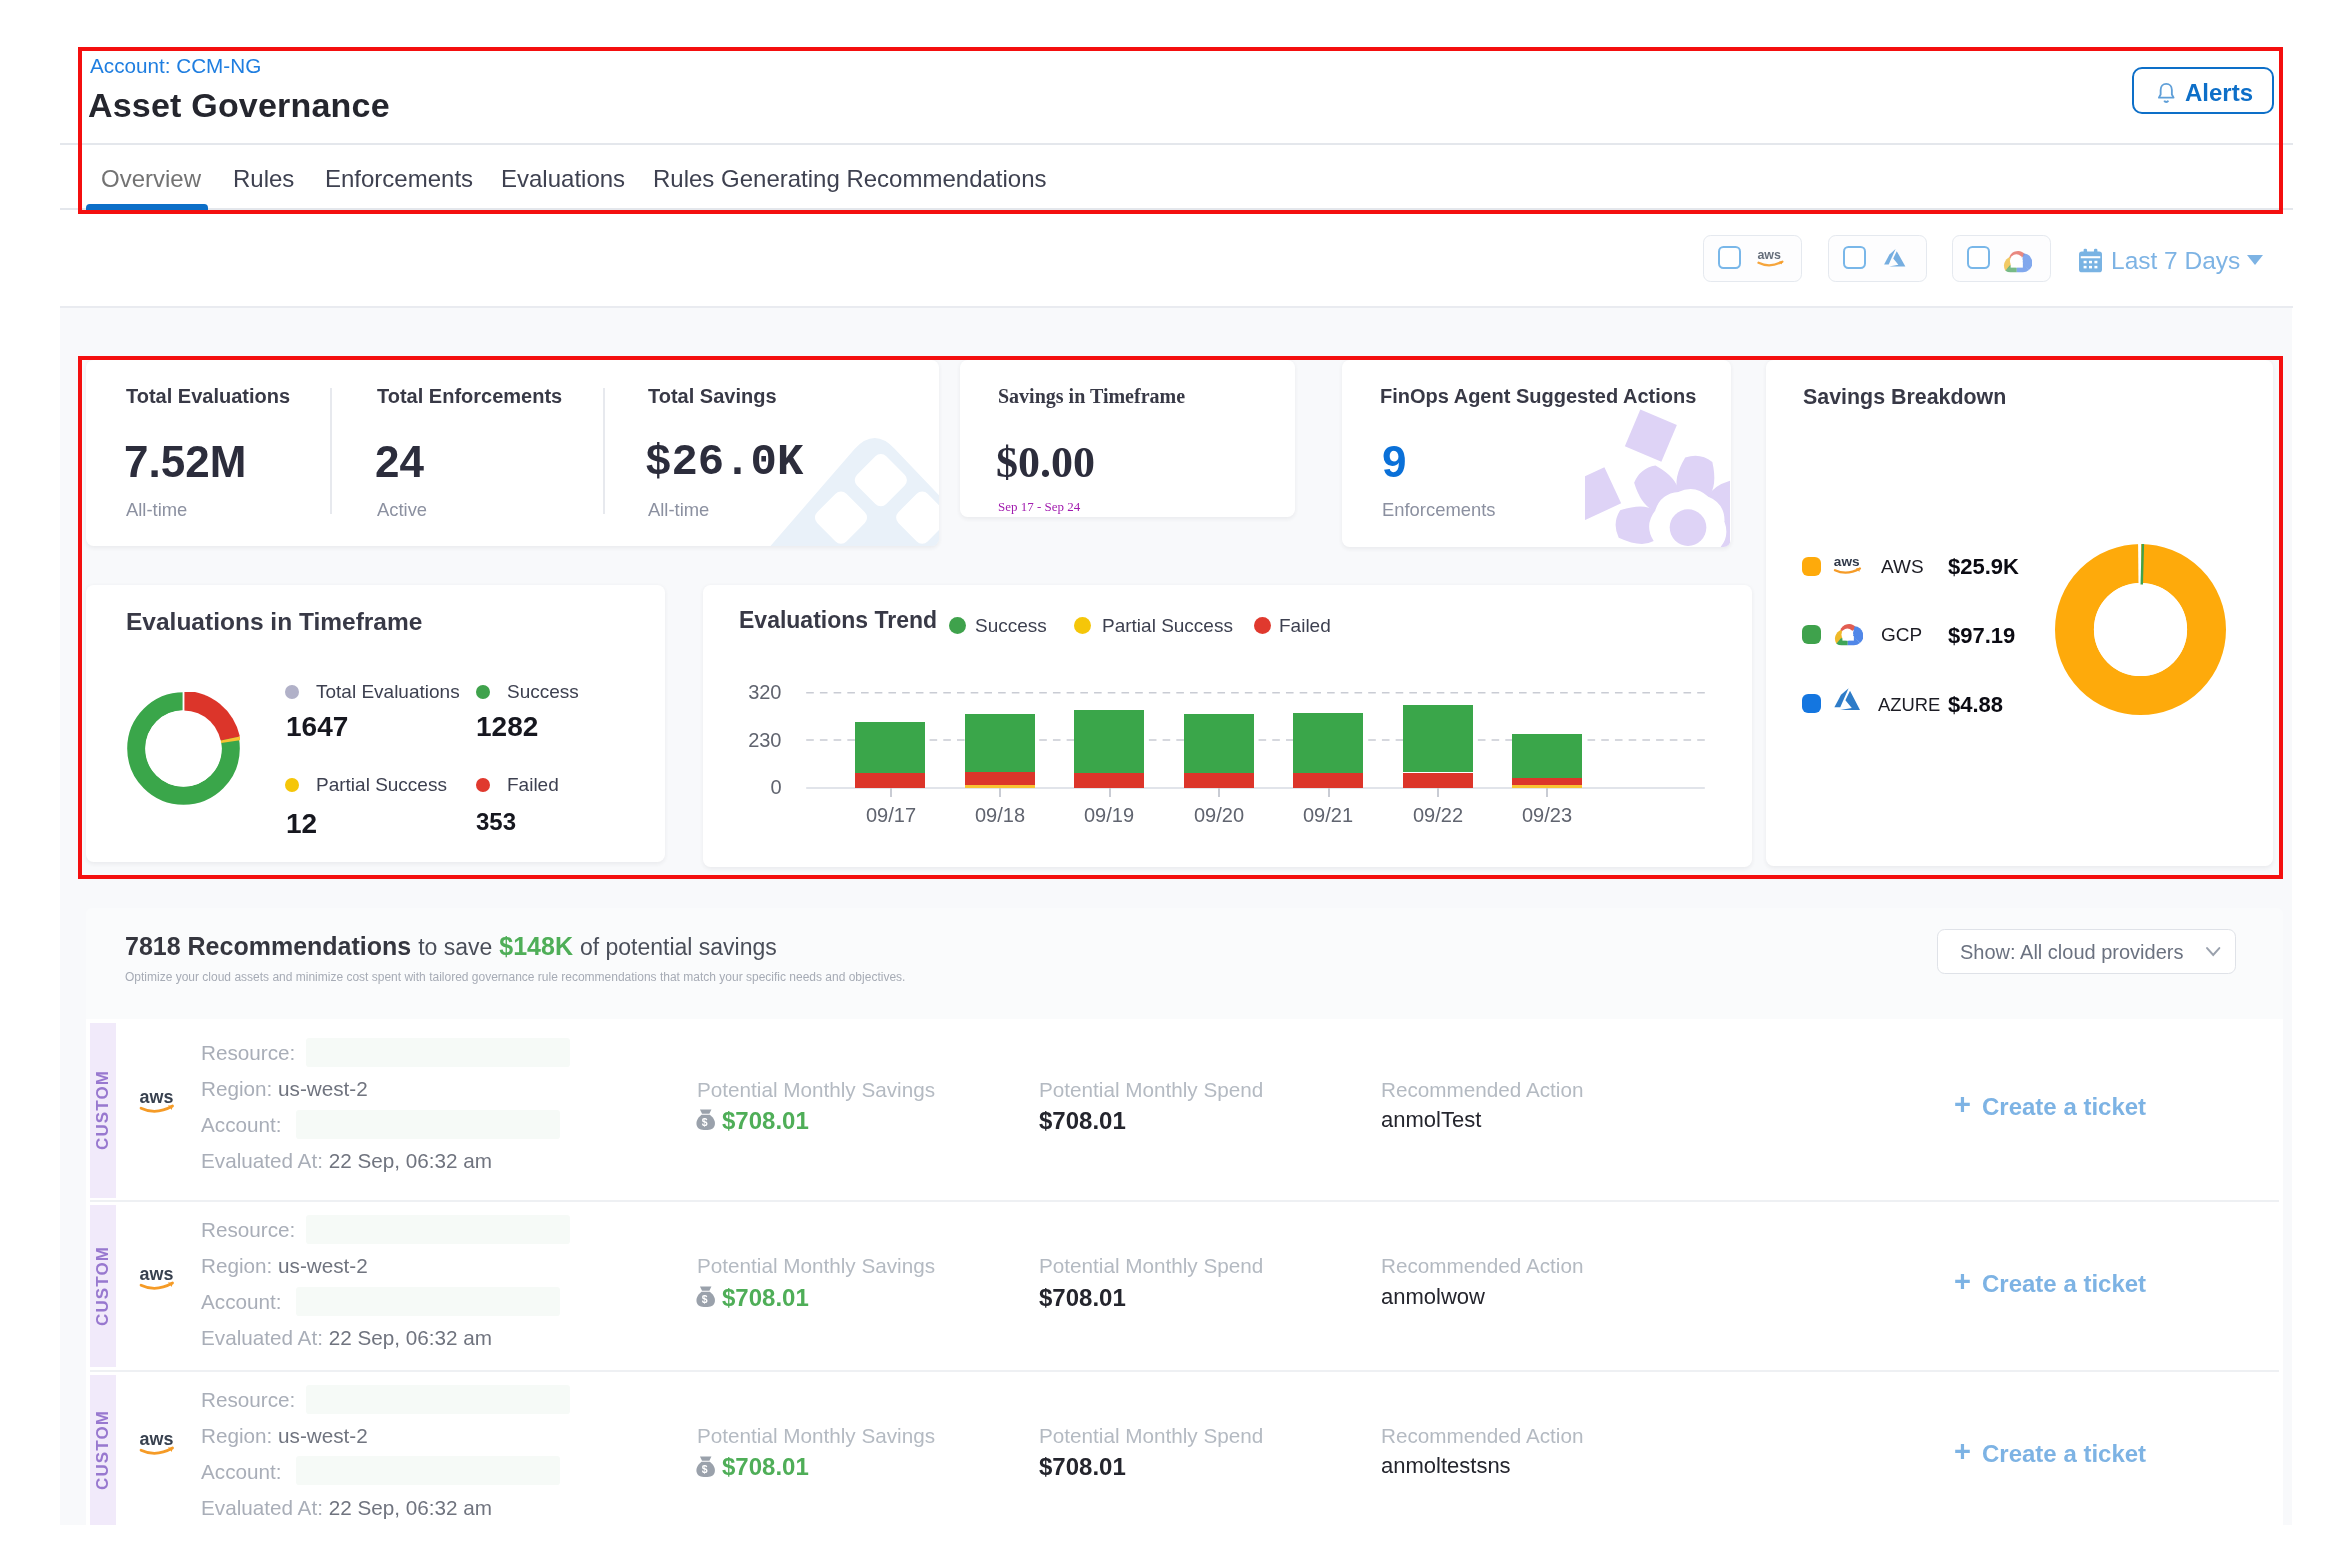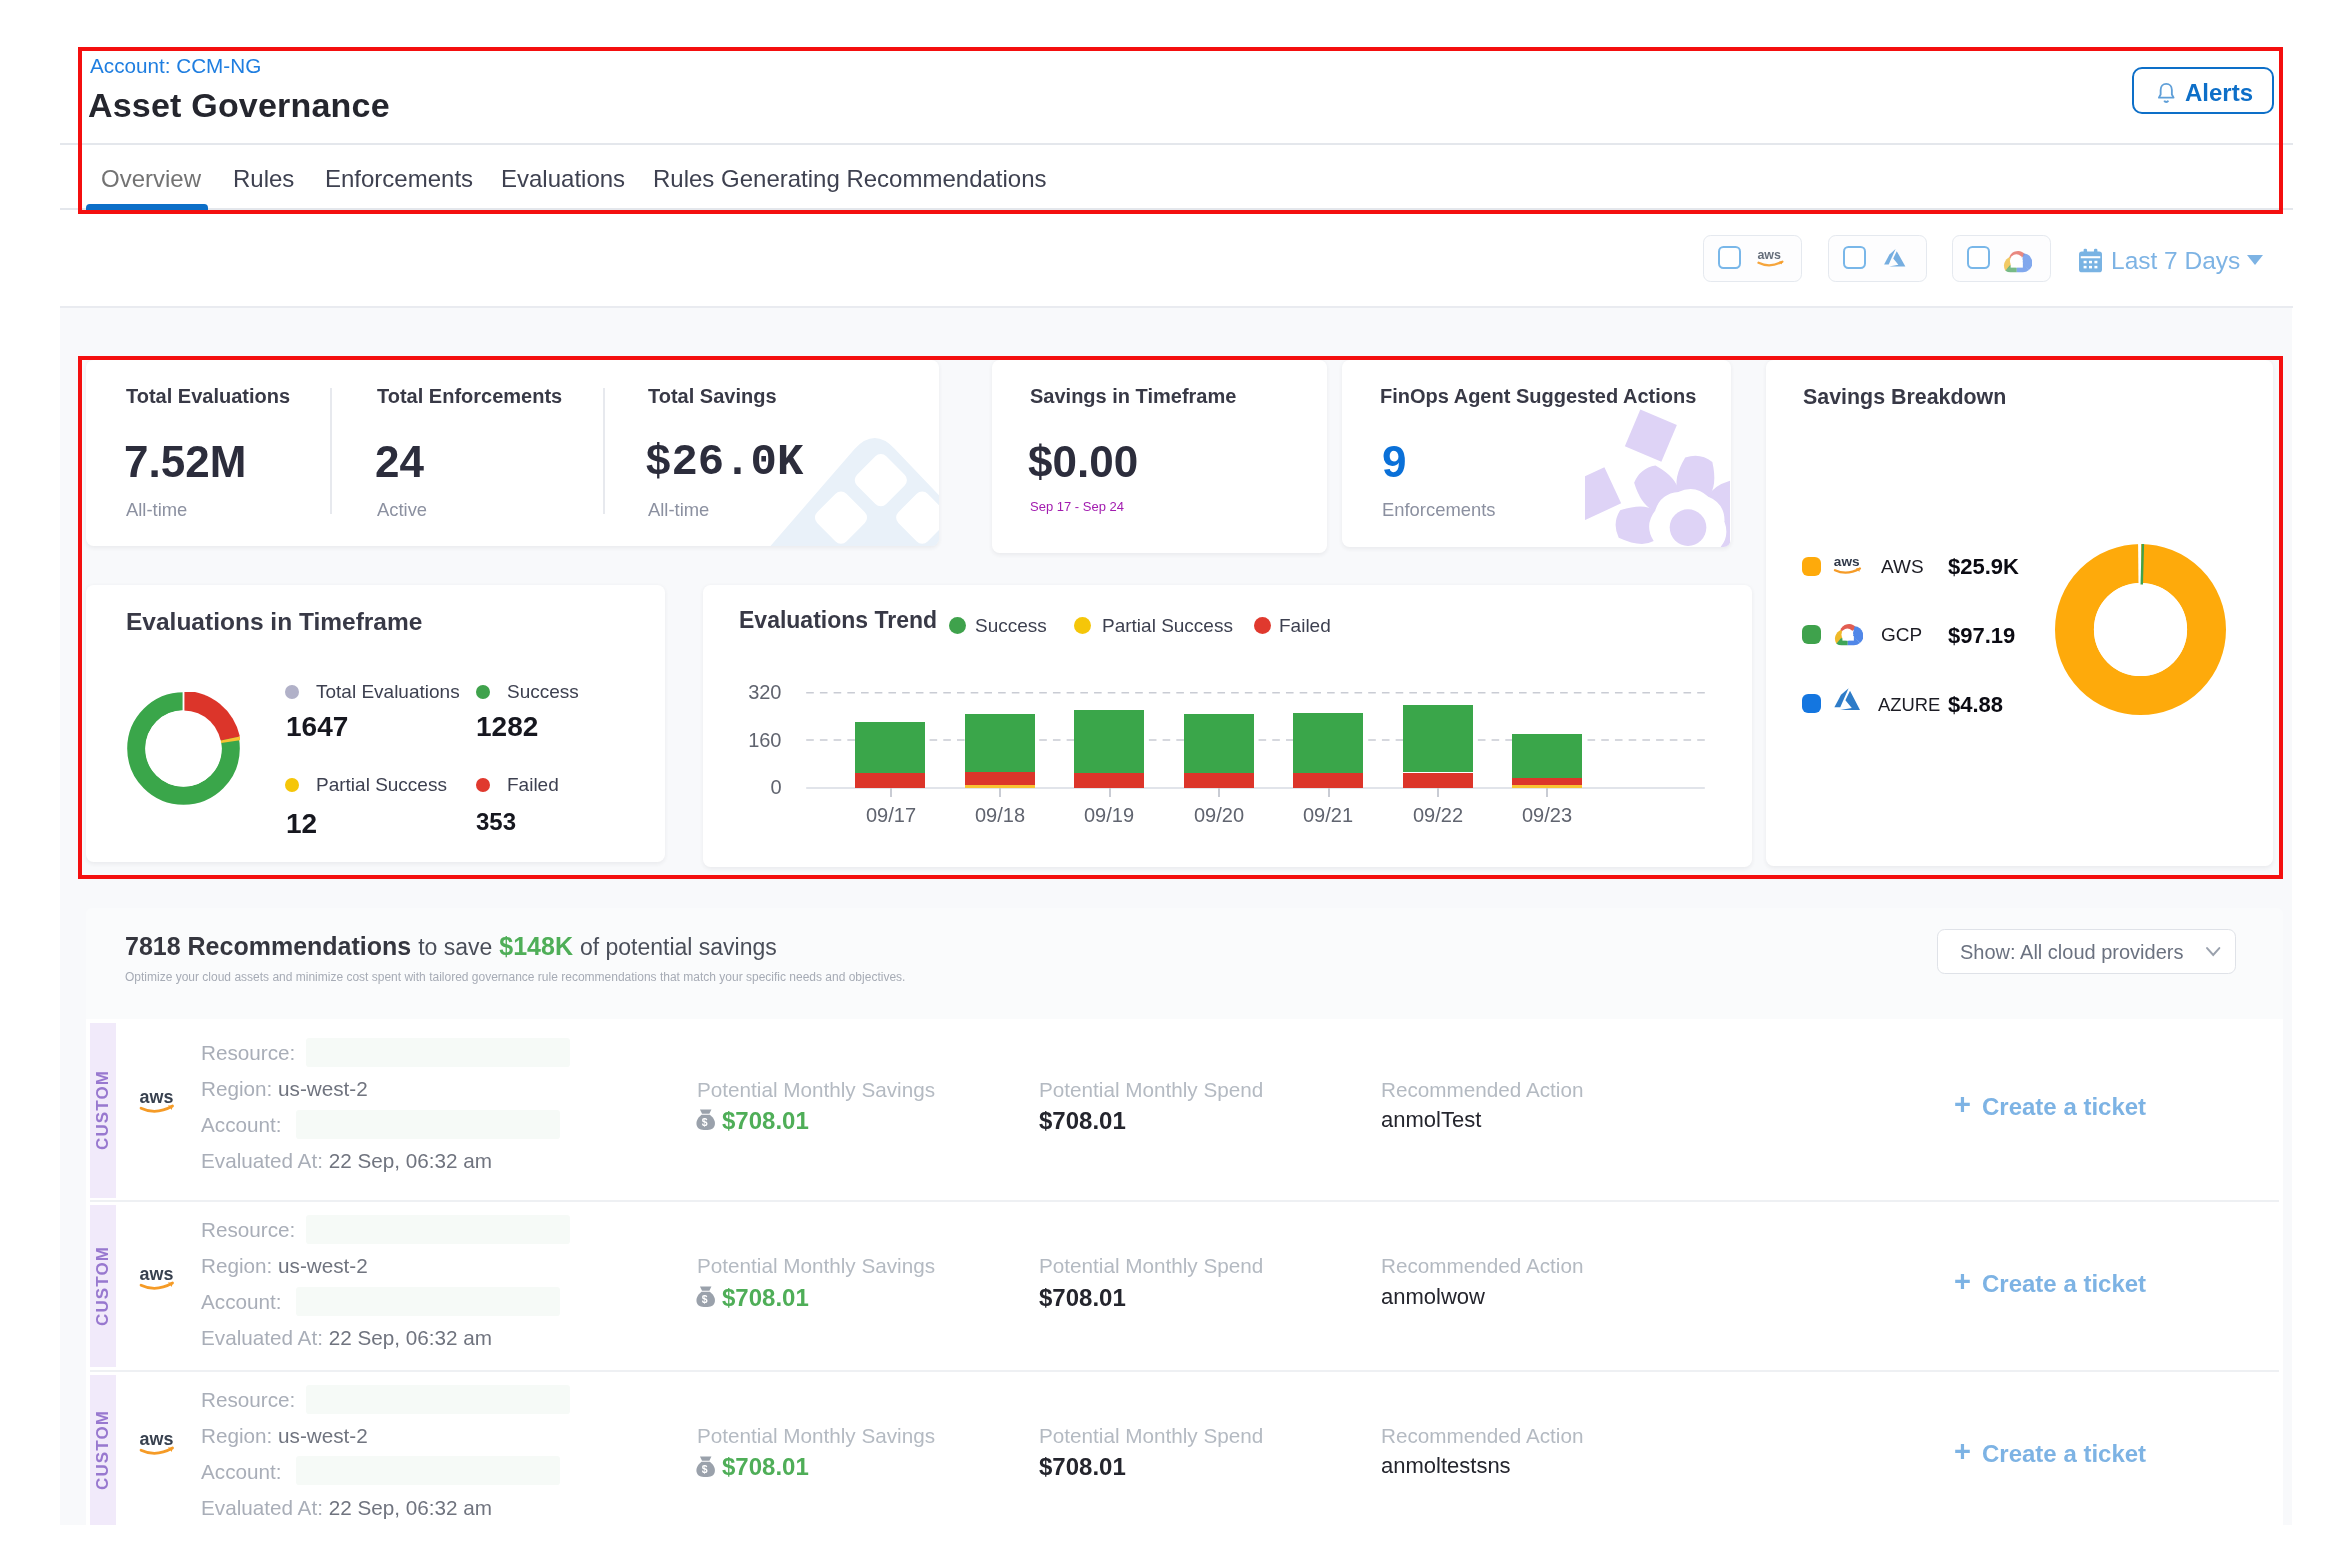--- a/index.html
+++ b/index.html
@@ -111,21 +111,21 @@
   <div class="abs" style="left:244px;top:28px;width:1.5px;height:126px;background:#e7e9ee;"></div>
   <div class="abs" style="left:291px;top:25px;font-size:20px;font-weight:bold;color:#383946;">Total Enforcements</div>
   <div class="abs" style="left:289px;top:77px;font-size:44px;font-weight:bold;color:#2c2d3c;">24</div>
   <div class="abs" style="left:291px;top:139px;font-size:18.4px;color:#8b90a0;">Active</div>
   <div class="abs" style="left:517px;top:28px;width:1.5px;height:126px;background:#e7e9ee;"></div>
   <div class="abs" style="left:562px;top:25px;font-size:20px;font-weight:bold;color:#383946;">Total Savings</div>
   <div class="abs" style="left:559px;top:77px;font-size:44px;font-weight:bold;color:#2c2d3c;font-family:Liberation Mono, monospace;">$26.0K</div>
   <div class="abs" style="left:562px;top:139px;font-size:18.4px;color:#8b90a0;">All-time</div>
 </div>
 
-<div class="card" style="left:992px;top:360px;width:335px;height:193px;">
+<div class="card" style="left:960px;top:360px;width:335px;height:157px;font-family:Liberation Serif, serif;">
   <div class="abs" style="left:38px;top:25px;font-size:20px;font-weight:bold;color:#383946;">Savings in Timeframe</div>
   <div class="abs" style="left:36px;top:77px;font-size:44px;font-weight:bold;color:#2c2d3c;">$0.00</div>
   <div class="abs" style="left:38px;top:139px;font-size:13px;color:#a21caf;">Sep 17 - Sep 24</div>
 </div>
 
 <div class="card" style="left:1342px;top:360px;width:389px;height:187px;overflow:hidden;">
 
   <svg class="abs" style="left:243px;top:49px;" width="145" height="138" viewBox="0 0 190 180">
     <g fill="#ded3f6" transform="translate(135,155)">
       <circle r="24"></circle>
@@ -222,21 +222,21 @@
 <div class="card" style="left:703px;top:585px;width:1049px;height:282px;">
   <div class="abs" style="left:36px;top:22px;font-size:23px;font-weight:bold;color:#383946;">Evaluations Trend</div>
   <div class="abs" style="left:246px;top:32px;width:17px;height:17px;border-radius:50%;background:#3fa24c;"></div>
   <div class="abs" style="left:272px;top:30px;font-size:19px;color:#3d4050;">Success</div>
   <div class="abs" style="left:371px;top:32px;width:17px;height:17px;border-radius:50%;background:#f5c609;"></div>
   <div class="abs" style="left:399px;top:30px;font-size:19px;color:#3d4050;">Partial Success</div>
   <div class="abs" style="left:551px;top:32px;width:17px;height:17px;border-radius:50%;background:#e0392e;"></div>
   <div class="abs" style="left:576px;top:30px;font-size:19px;color:#3d4050;">Failed</div>
 
   <div class="abs" style="left:24.5px;top:96px;width:54px;text-align:right;font-size:20px;color:#60646f;">320</div>
-  <div class="abs" style="left:24.5px;top:144px;width:54px;text-align:right;font-size:20px;color:#60646f;">160</div>
+  <div class="abs" style="left:24.5px;top:144px;width:54px;text-align:right;font-size:20px;color:#60646f;">230</div>
   <div class="abs" style="left:24.5px;top:191px;width:54px;text-align:right;font-size:20px;color:#60646f;">0</div>
 
   <svg class="abs" style="left:101px;top:107px;" width="903" height="99" viewBox="0 0 1180 130">
     <line x1="0" y1="1" x2="1180" y2="1" stroke="#c9ccd4" stroke-width="2" stroke-dasharray="10 8"></line>
     <line x1="0" y1="63" x2="1180" y2="63" stroke="#c9ccd4" stroke-width="2" stroke-dasharray="10 8"></line>
     <line x1="0" y1="126" x2="1180" y2="126" stroke="#d7dbe3" stroke-width="2"></line>
   </svg>
 
   <div class="abs" style="left:152px;top:137px;width:70px;height:51px;background:#3aa64a;"></div>
   <div class="abs" style="left:152px;top:188px;width:70px;height:15.3px;background:#dc352a;"></div>

